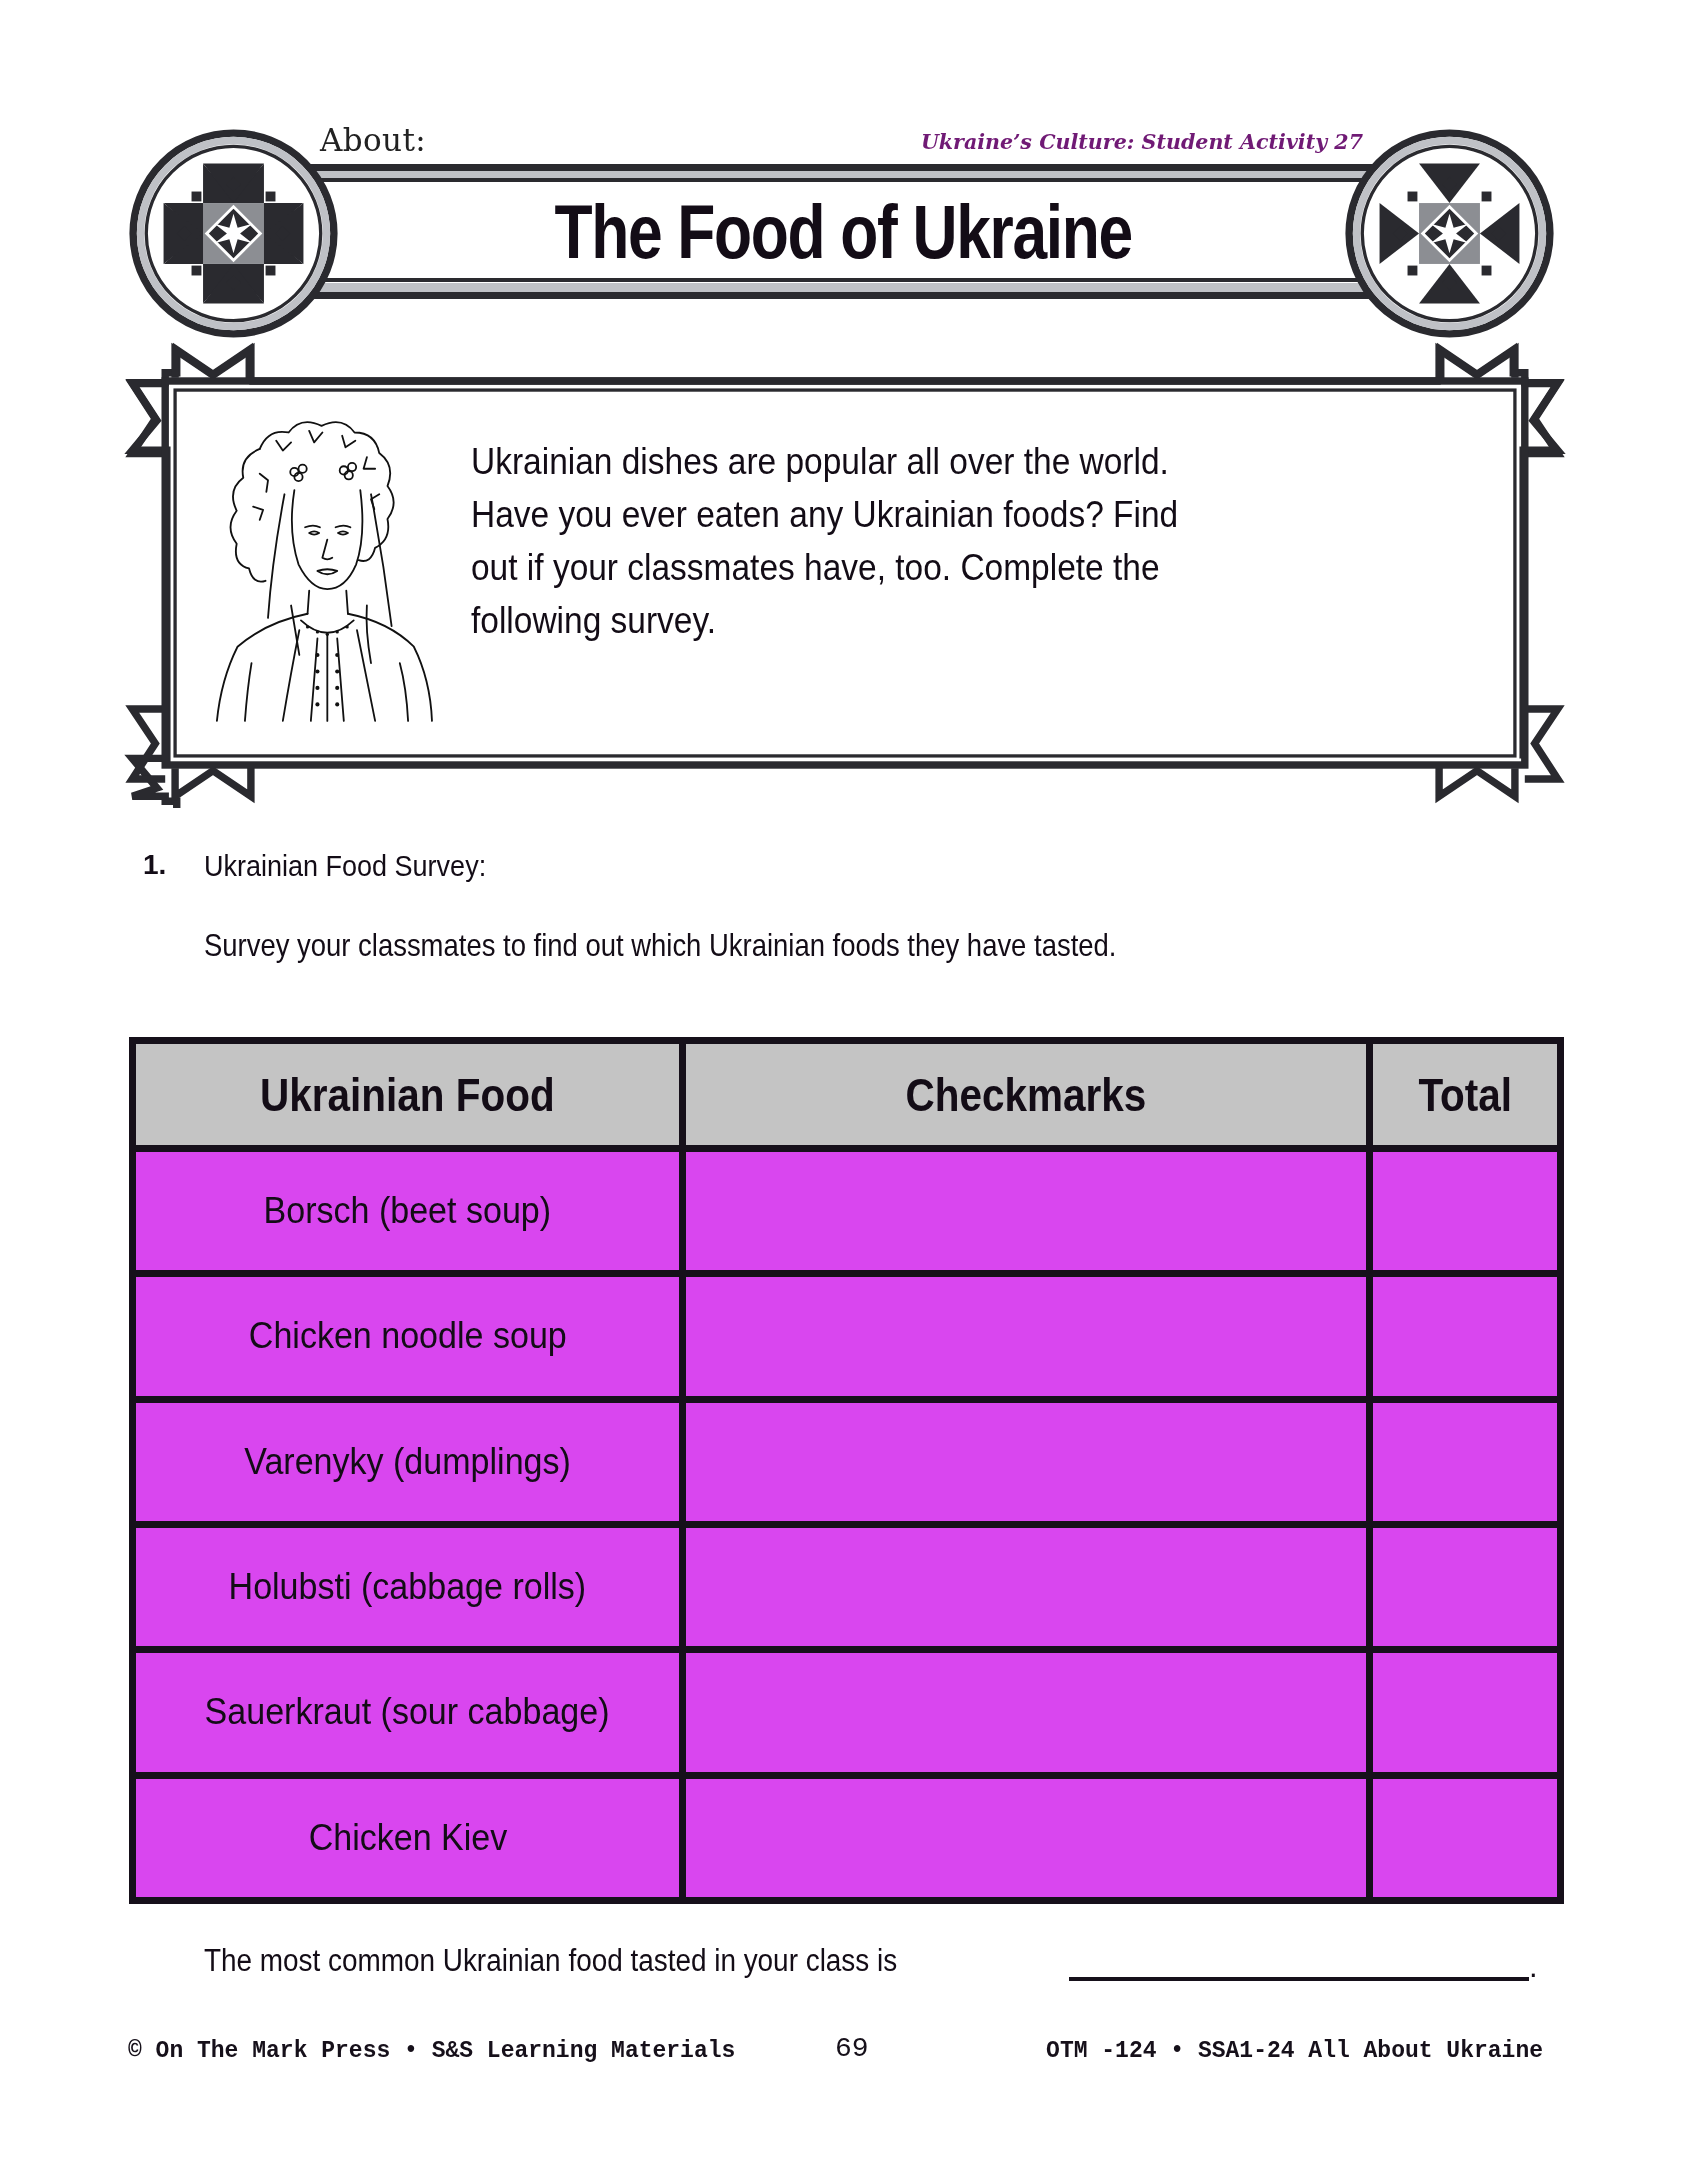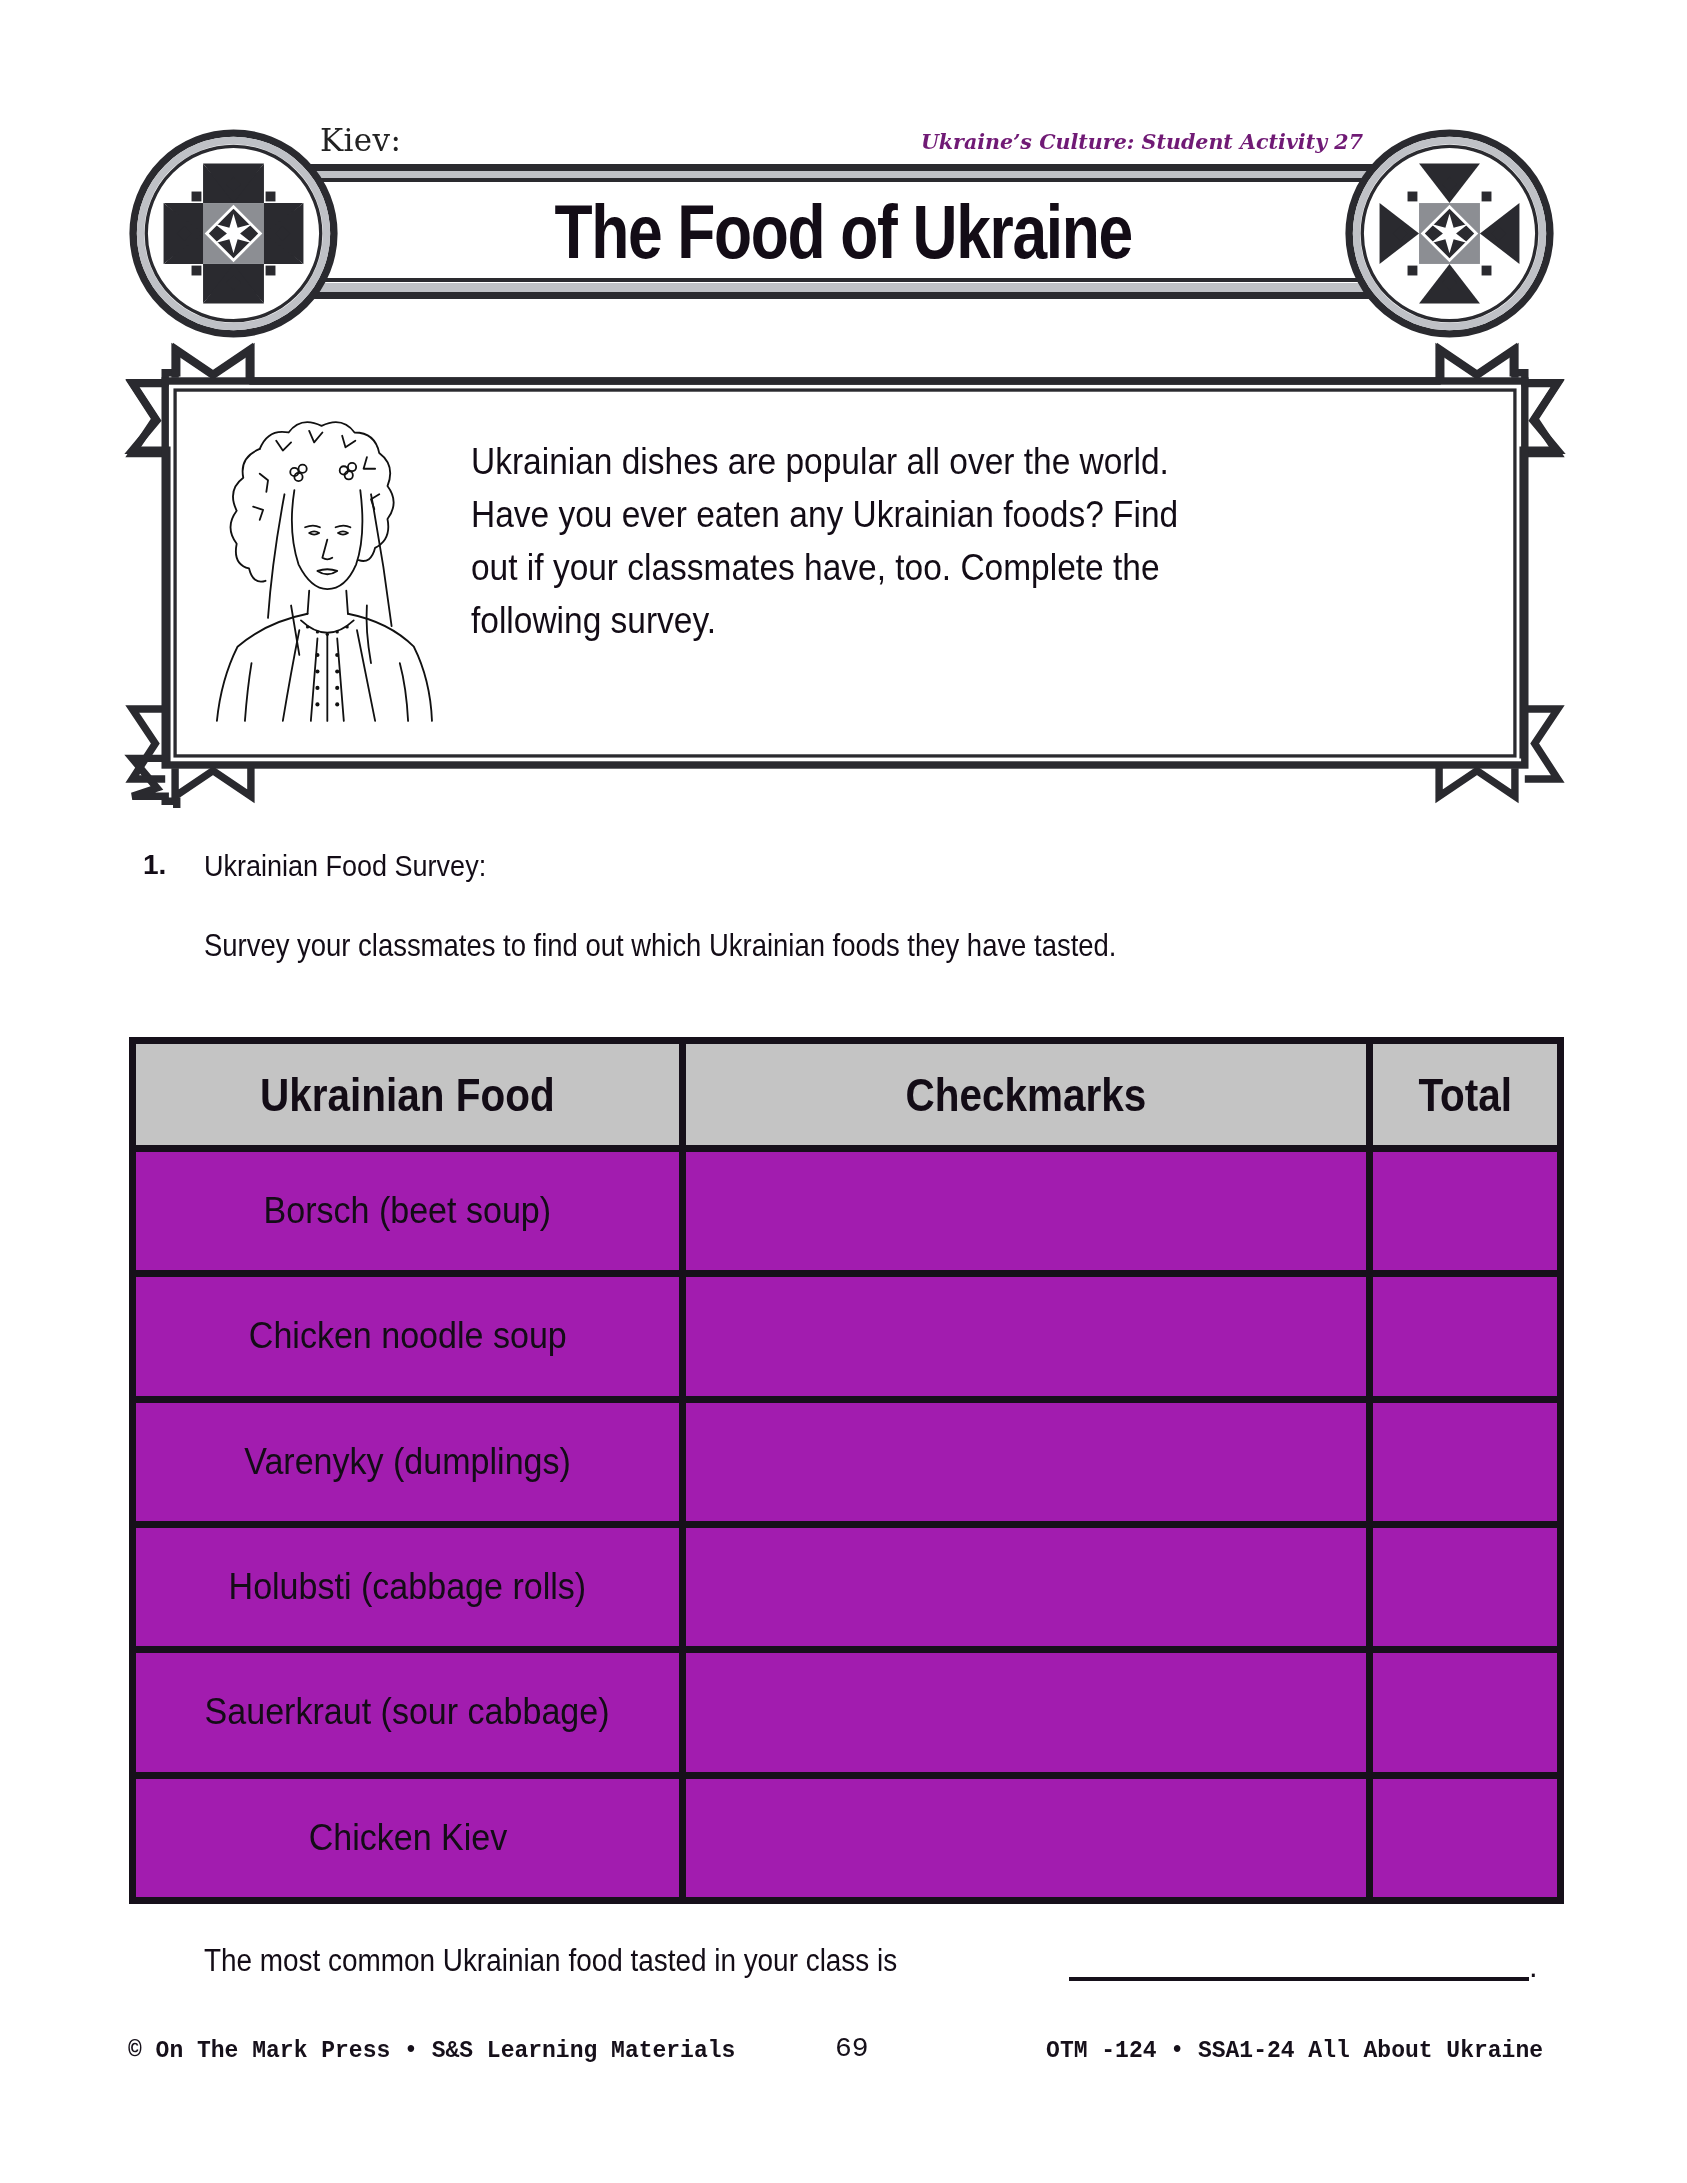--- a/index.html
+++ b/index.html
@@ -31,39 +31,39 @@
   #q-number { left: 143px; top: 849px; font-size: 28px; font-weight: bold; color: #130c16; }
   #q-title { left: 204px; top: 849px; font-size: 30px; color: #130c16; }
   #q-title span, #q-instructions span, #conclusion span { display:inline-block; transform: scaleX(0.9); transform-origin: left center; white-space: nowrap; }
   #q-instructions { left: 204px; top: 928px; font-size: 30.5px; color: #130c16; }
 
   
   #survey-table { left: 129px; top: 1037px; width: 1428px; height: 867px; border-collapse: collapse; table-layout: fixed; }
   #survey-table td, #survey-table th { border: 7.4px solid #16101a; padding: 0; text-align: center; vertical-align: middle; }
   #survey-table th { background: #c4c4c4; height: 101px; font-size: 46px; font-weight: bold; color: #130c16; }
   #survey-table th span { display: inline-block; transform: scaleX(0.88); }
-  #survey-table td { height: 117px; font-size: 37px; color: #130c16; background: #a21caf; }
+  #survey-table td { height: 117px; font-size: 37px; color: #130c16; background: #d946ef; }
   #survey-table td.food span { display: inline-block; transform: scaleX(0.92); white-space: nowrap; }
   #survey-table col.c1 { width: 550px; }
   #survey-table col.c2 { width: 687px; }
   #survey-table col.c3 { width: 191px; }
 
   #conclusion { left: 204px; top: 1943px; font-size: 31px; color: #130c16; }
   #answer-blank { left: 1069px; top: 1977px; width: 460px; height: 4.1px; background: #16101a; }
   #answer-period { left: 1529px; top: 1949px; font-size: 31px; color: #130c16; }
 
   
   #footer-left { left: 128px; top: 2038px; font-size: 23px; font-weight: bold; color: #16101a; }
   #footer-page { left: 835px; top: 2033px; font-size: 28px; color: #16101a; }
   #footer-right { right: 144px; top: 2038px; font-size: 23px; font-weight: bold; color: #16101a; }
 </style>
 </head>
 <body>
 
-<div class="abs serif" id="name-label">Kiev:</div>
+<div class="abs serif" id="name-label">About:</div>
 <div class="abs serif" id="series-label">Ukraine’s Culture:  Student Activity 27</div>
 
 <div>
   <div class="bar bar-dark" style="top:164px;height:6.6px;"></div>
   <div class="bar bar-gray" style="top:171px;height:7.4px;"></div>
   <div class="bar bar-dark" style="top:178px;height:4.1px;"></div>
 </div>
 <div>
   <div class="bar bar-dark" style="top:278px;height:4.1px;"></div>
   <div class="bar bar-gray" style="top:283px;height:9px;"></div>

